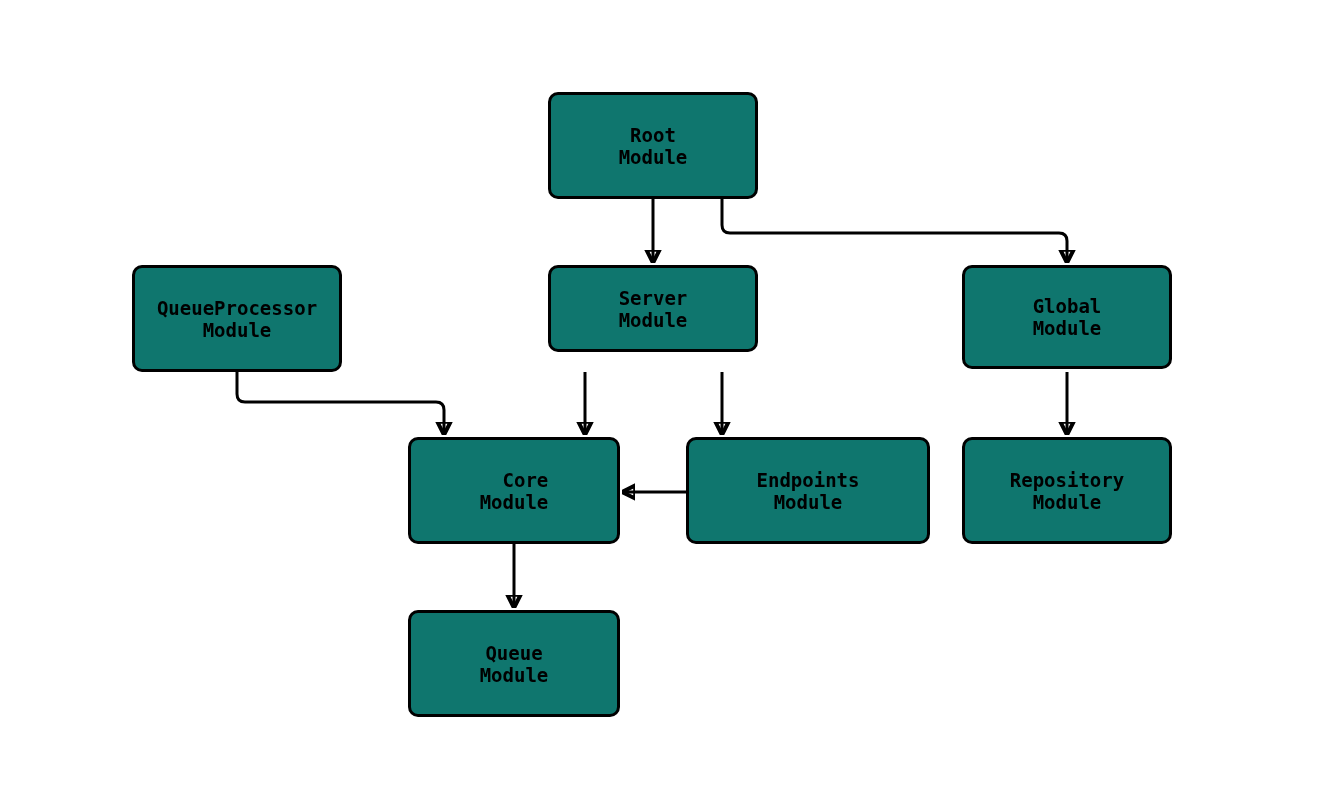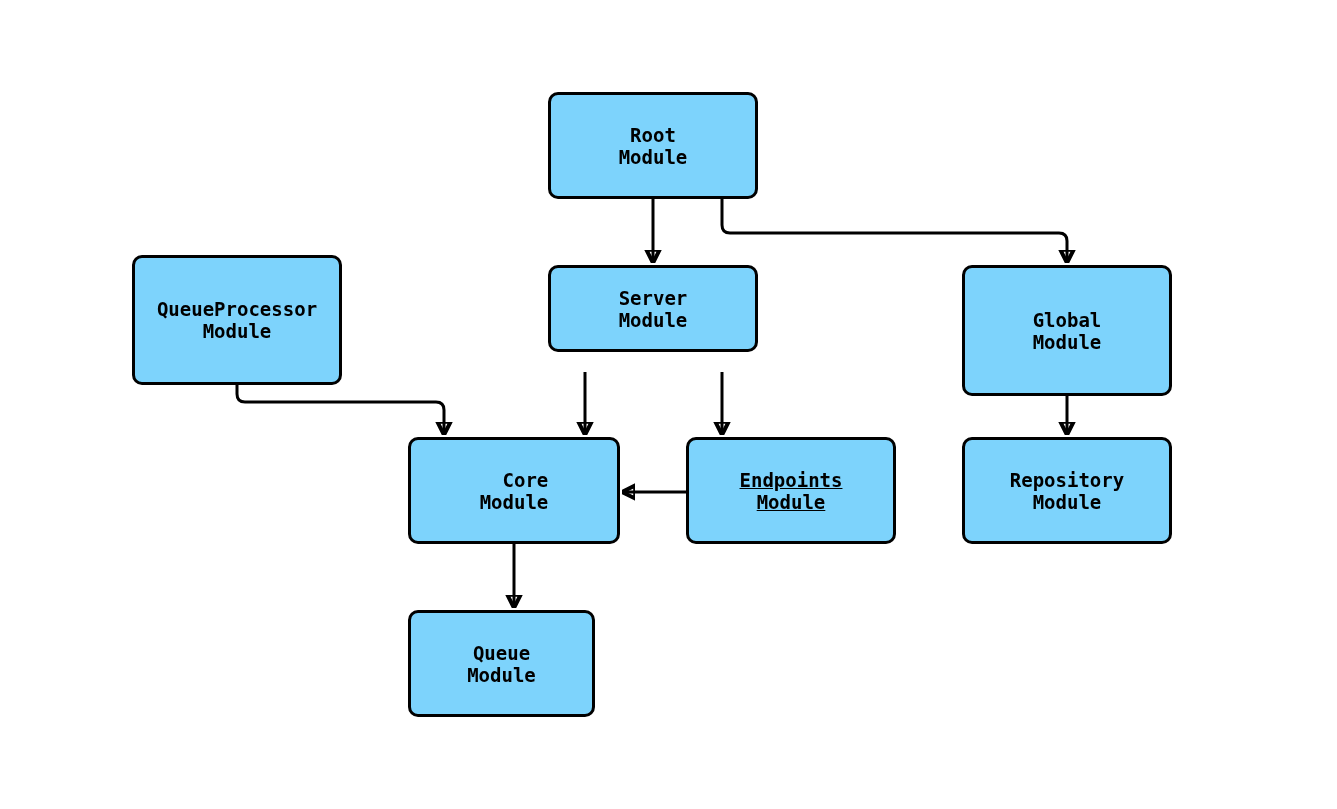--- a/index.html
+++ b/index.html
@@ -17,21 +17,21 @@
     width: 1337px; height: 809px;
   }
   .edge-layer path {
     fill: none;
     stroke: #000000;
     stroke-width: 3;
   }
   .node {
     position: absolute;
     box-sizing: border-box;
-    background: #7dd3fc;
+    background: #0f766e;
     border: 3px solid #000000;
     border-radius: 10px;
     display: flex;
     align-items: center;
     justify-content: center;
     text-align: center;
   }
   .node .label {
     font-size: 19px;
     font-weight: bold;
@@ -59,48 +59,48 @@
     <path d="M686,492 H622" marker-end="url(#arrowhead)"></path>
     <path d="M1067,372 V435" marker-end="url(#arrowhead)"></path>
     <path d="M514,544 V608" marker-end="url(#arrowhead)"></path>
   </svg>
 
   <div class="node" style="left:548px; top:92px; width:210px; height:107px;">
     <span class="label">Root
 Module</span>
   </div>
 
-  <div class="node" style="left:132px; top:255px; width:210px; height:130px;">
+  <div class="node" style="left:132px; top:265px; width:210px; height:107px;">
     <span class="label">QueueProcessor
 Module</span>
   </div>
 
   <div class="node" style="left:548px; top:265px; width:210px; height:87px;">
     <span class="label">Server
 Module</span>
   </div>
 
-  <div class="node" style="left:962px; top:265px; width:210px; height:131px;">
+  <div class="node" style="left:962px; top:265px; width:210px; height:104px;">
     <span class="label">Global
 Module</span>
   </div>
 
   <div class="node" style="left:408px; top:437px; width:212px; height:107px;text-align:right;">
     <span class="label">Core
 Module</span>
   </div>
 
-  <div class="node" style="left:686px; top:437px; width:210px; height:107px;text-decoration:underline;">
+  <div class="node" style="left:686px; top:437px; width:244px; height:107px;">
     <span class="label">Endpoints
 Module</span>
   </div>
 
   <div class="node" style="left:962px; top:437px; width:210px; height:107px;justify-content:center;">
     <span class="label">Repository
 Module</span>
   </div>
 
-  <div class="node" style="left:408px; top:610px; width:187px; height:107px;">
+  <div class="node" style="left:408px; top:610px; width:212px; height:107px;">
     <span class="label">Queue
 Module</span>
   </div>
 
 </div>
 
 </body></html>

